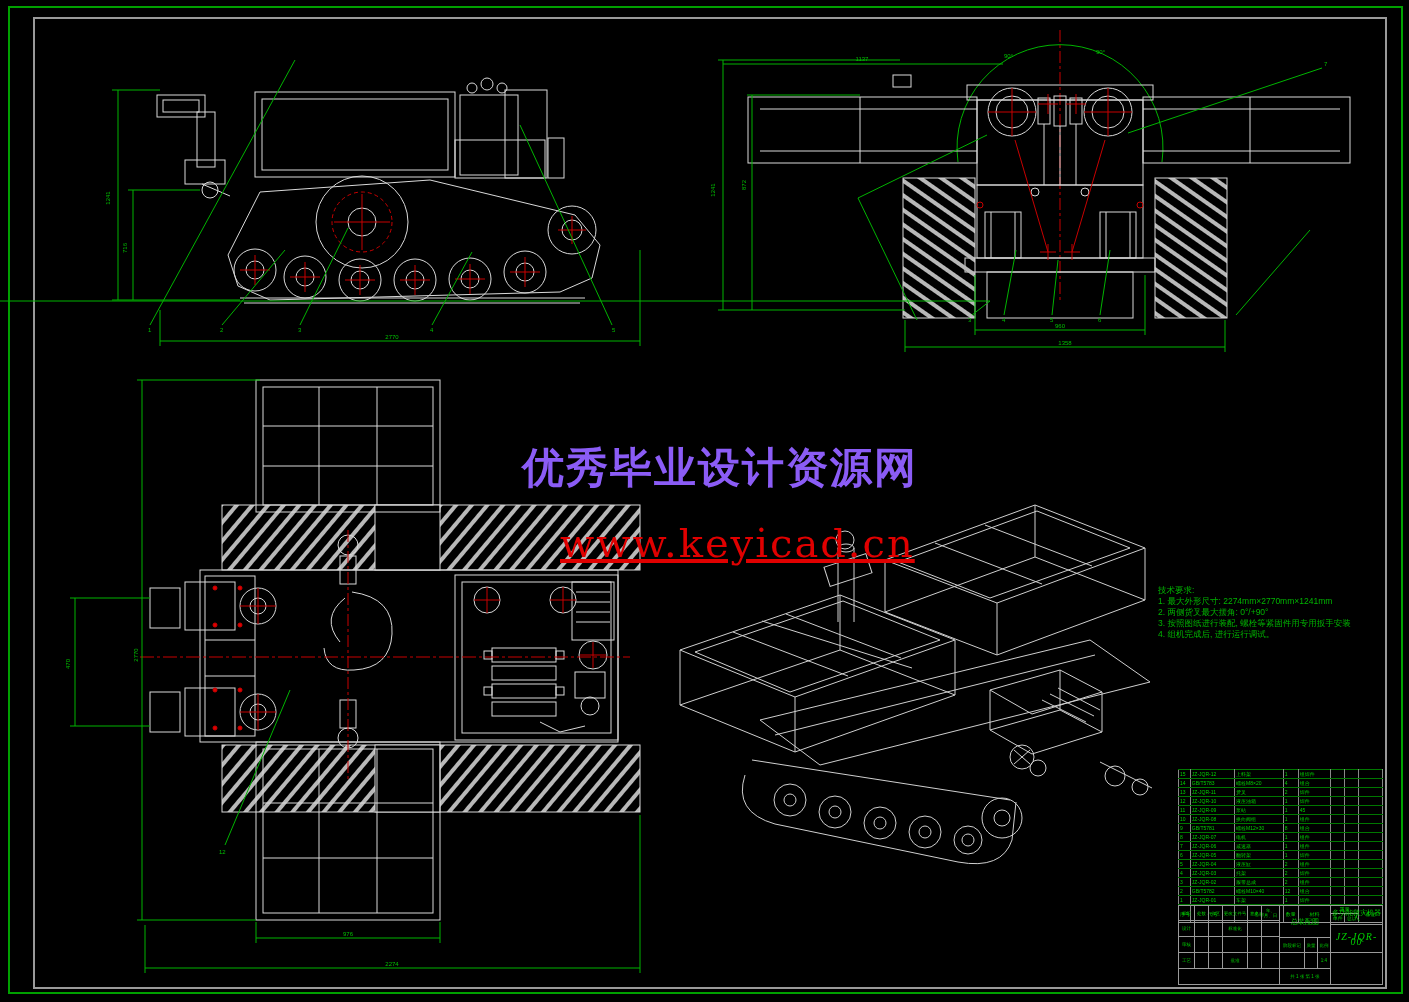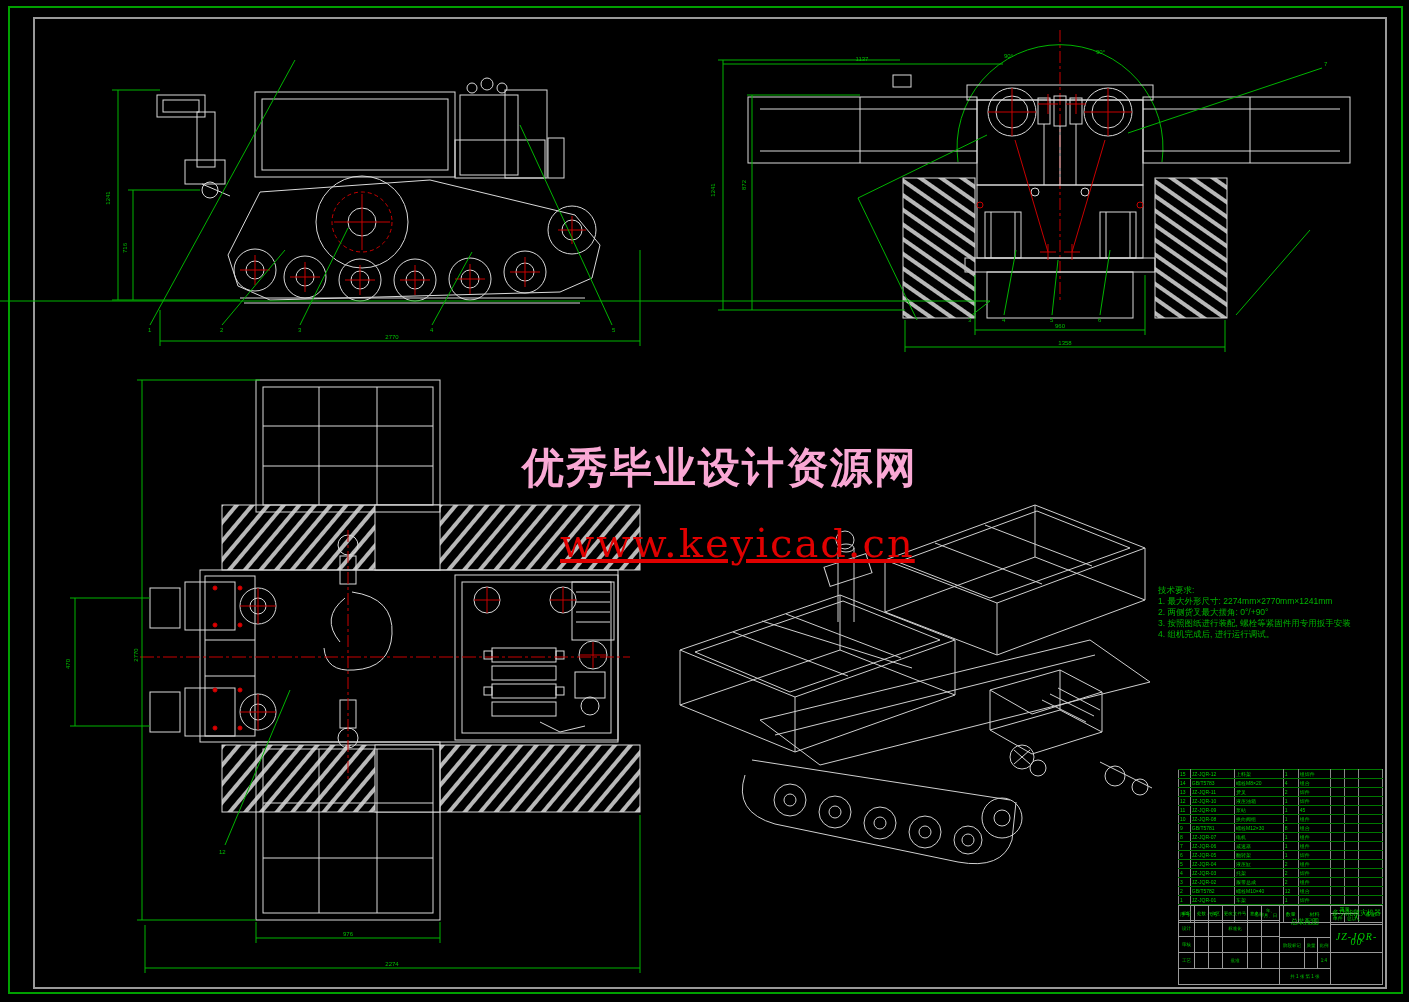--- a/index.html
+++ b/index.html
@@ -3,21 +3,21 @@
 <meta charset="utf-8">
 <style>
   html,body{margin:0;padding:0;background:#000;}
   .sheet{position:relative;width:1409px;height:1002px;background:#000;overflow:hidden;
          font-family:"Liberation Sans",sans-serif;}
   .outer-frame{position:absolute;left:8px;top:6px;width:1391px;height:984px;
          border:2px solid #00a000;}
   .inner-frame{position:absolute;left:33px;top:17px;width:1350px;height:968px;
          border:2px solid #9a9a9a;}
   svg{position:absolute;overflow:visible;}
-  .wm1{position:absolute;left:522px;top:440px;width:380px;color:#f9a8d4;
+  .wm1{position:absolute;left:522px;top:440px;width:380px;color:#8b5cf6;
        font-family:"DejaVu Serif",serif;font-size:42px;font-weight:bold;letter-spacing:2px;white-space:nowrap;}
   .wm2{position:absolute;left:560px;top:520px;color:#e00000;
        font-family:"DejaVu Serif",serif;font-size:40px;letter-spacing:2px;white-space:nowrap;text-decoration:underline;}
   .notes{position:absolute;left:1158px;top:585px;width:255px;color:#00b400;
        font-size:8.5px;line-height:11px;white-space:nowrap;}
   
   .bom{position:absolute;left:1178px;top:769px;width:205px;border-collapse:collapse;
        color:#00d000;font-size:5px;line-height:6px;table-layout:fixed;}
   .bom td,.bom th{border-left:1px solid #8a8a8a;border-right:1px solid #8a8a8a;
        border-top:1px solid #007800;border-bottom:1px solid #007800;

